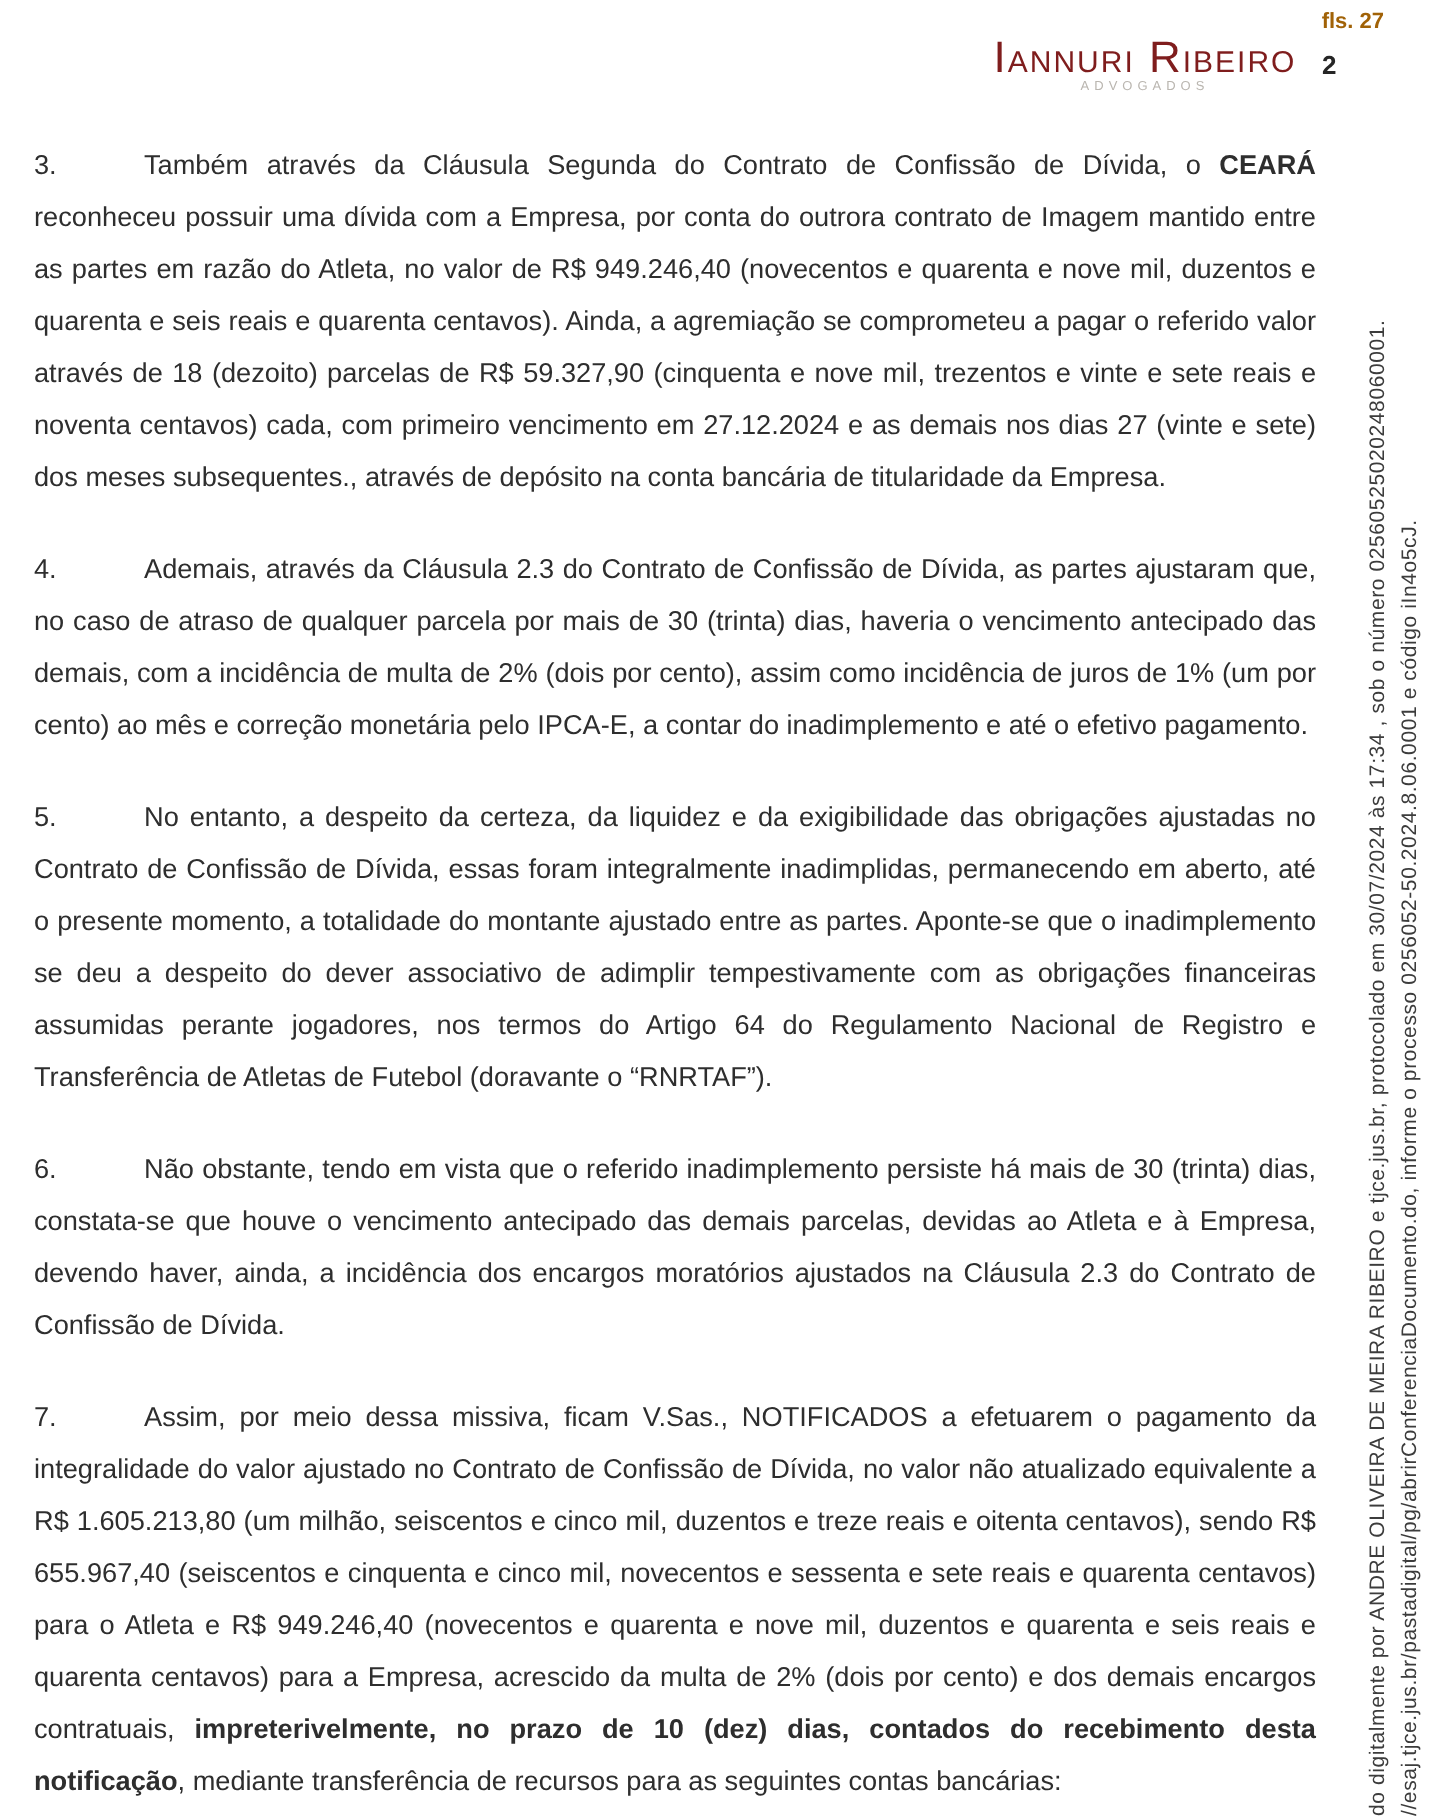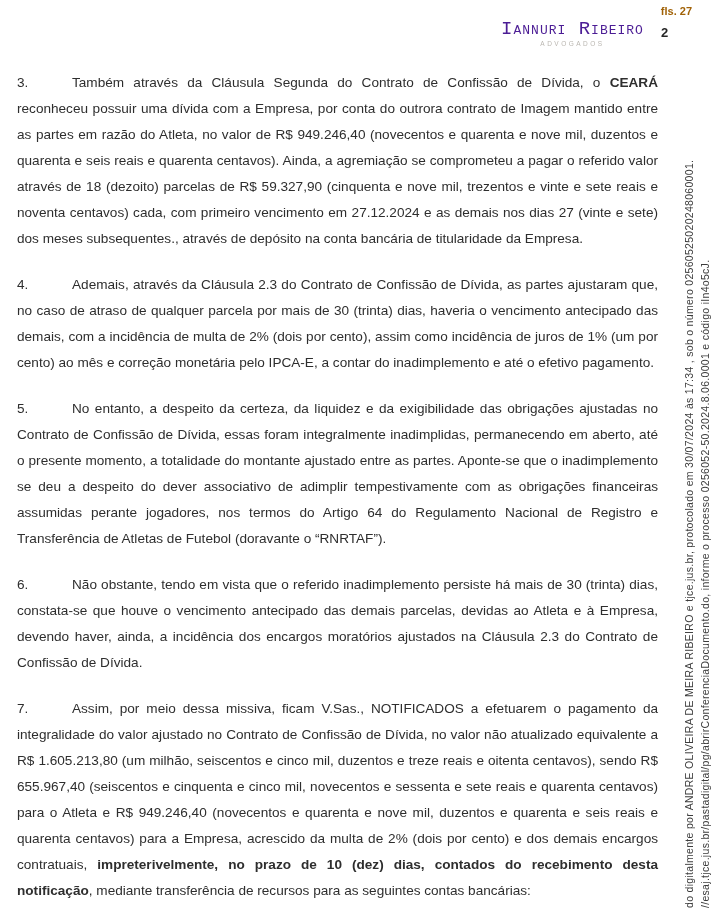--- a/index.html
+++ b/index.html
@@ -23,25 +23,25 @@
     color: #a16207;
     text-align: right;
   }
   .logo-block {
     position: absolute;
     top: 19px; left: 490px;
     width: 165px;
     text-align: center;
   }
   .logo-name {
-    font-family: Liberation Mono, monospace;
+    font-family: Liberation Sans, sans-serif;
     font-variant: small-caps;
-    font-size: 19px;
+    font-size: 22px;
     letter-spacing: 1px;
-    color: #4c1d95;
+    color: #7f1d1d;
     line-height: 20px;
     white-space: nowrap;
   }
   .logo-subtitle {
     font-size: 6.5px;
     letter-spacing: 2.5px;
     color: #bab6b0;
     margin-top: 1px;
   }
   .page-number {

